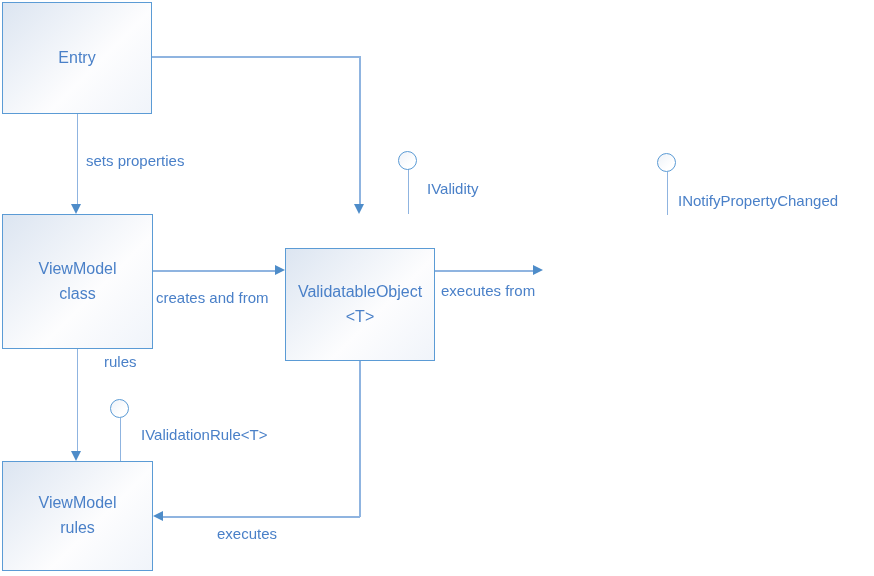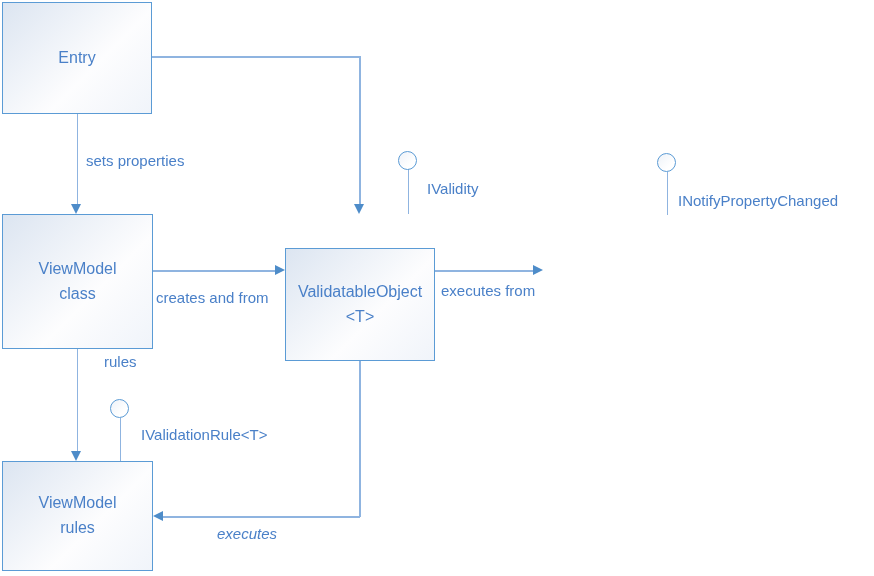--- a/index.html
+++ b/index.html
@@ -121,19 +121,19 @@
 &lt;T&gt;</span>
   </div>
   <div class="node node-validation">
     <span>ViewModel rules</span>
   </div>
 
   <div class="edge-label" style="left:86px;  top:152px;">sets properties</div>
   <div class="edge-label" style="left:156px; top:289px;">creates and from</div>
   <div class="edge-label" style="left:441px; top:282px;">executes from</div>
   <div class="edge-label" style="left:104px; top:353px;">rules</div>
-  <div class="edge-label" style="left:217px; top:525px;font-style:italic;">executes</div>
+  <div class="edge-label" style="left:217px; top:525px;">executes</div>
 
   <div class="edge-label" style="left:427px; top:180px;">IValidity</div>
   <div class="edge-label" style="left:678px; top:192px;">INotifyPropertyChanged</div>
   <div class="edge-label" style="left:141px; top:426px;">IValidationRule&lt;T&gt;</div>
 
 </div>
 
 </body></html>

